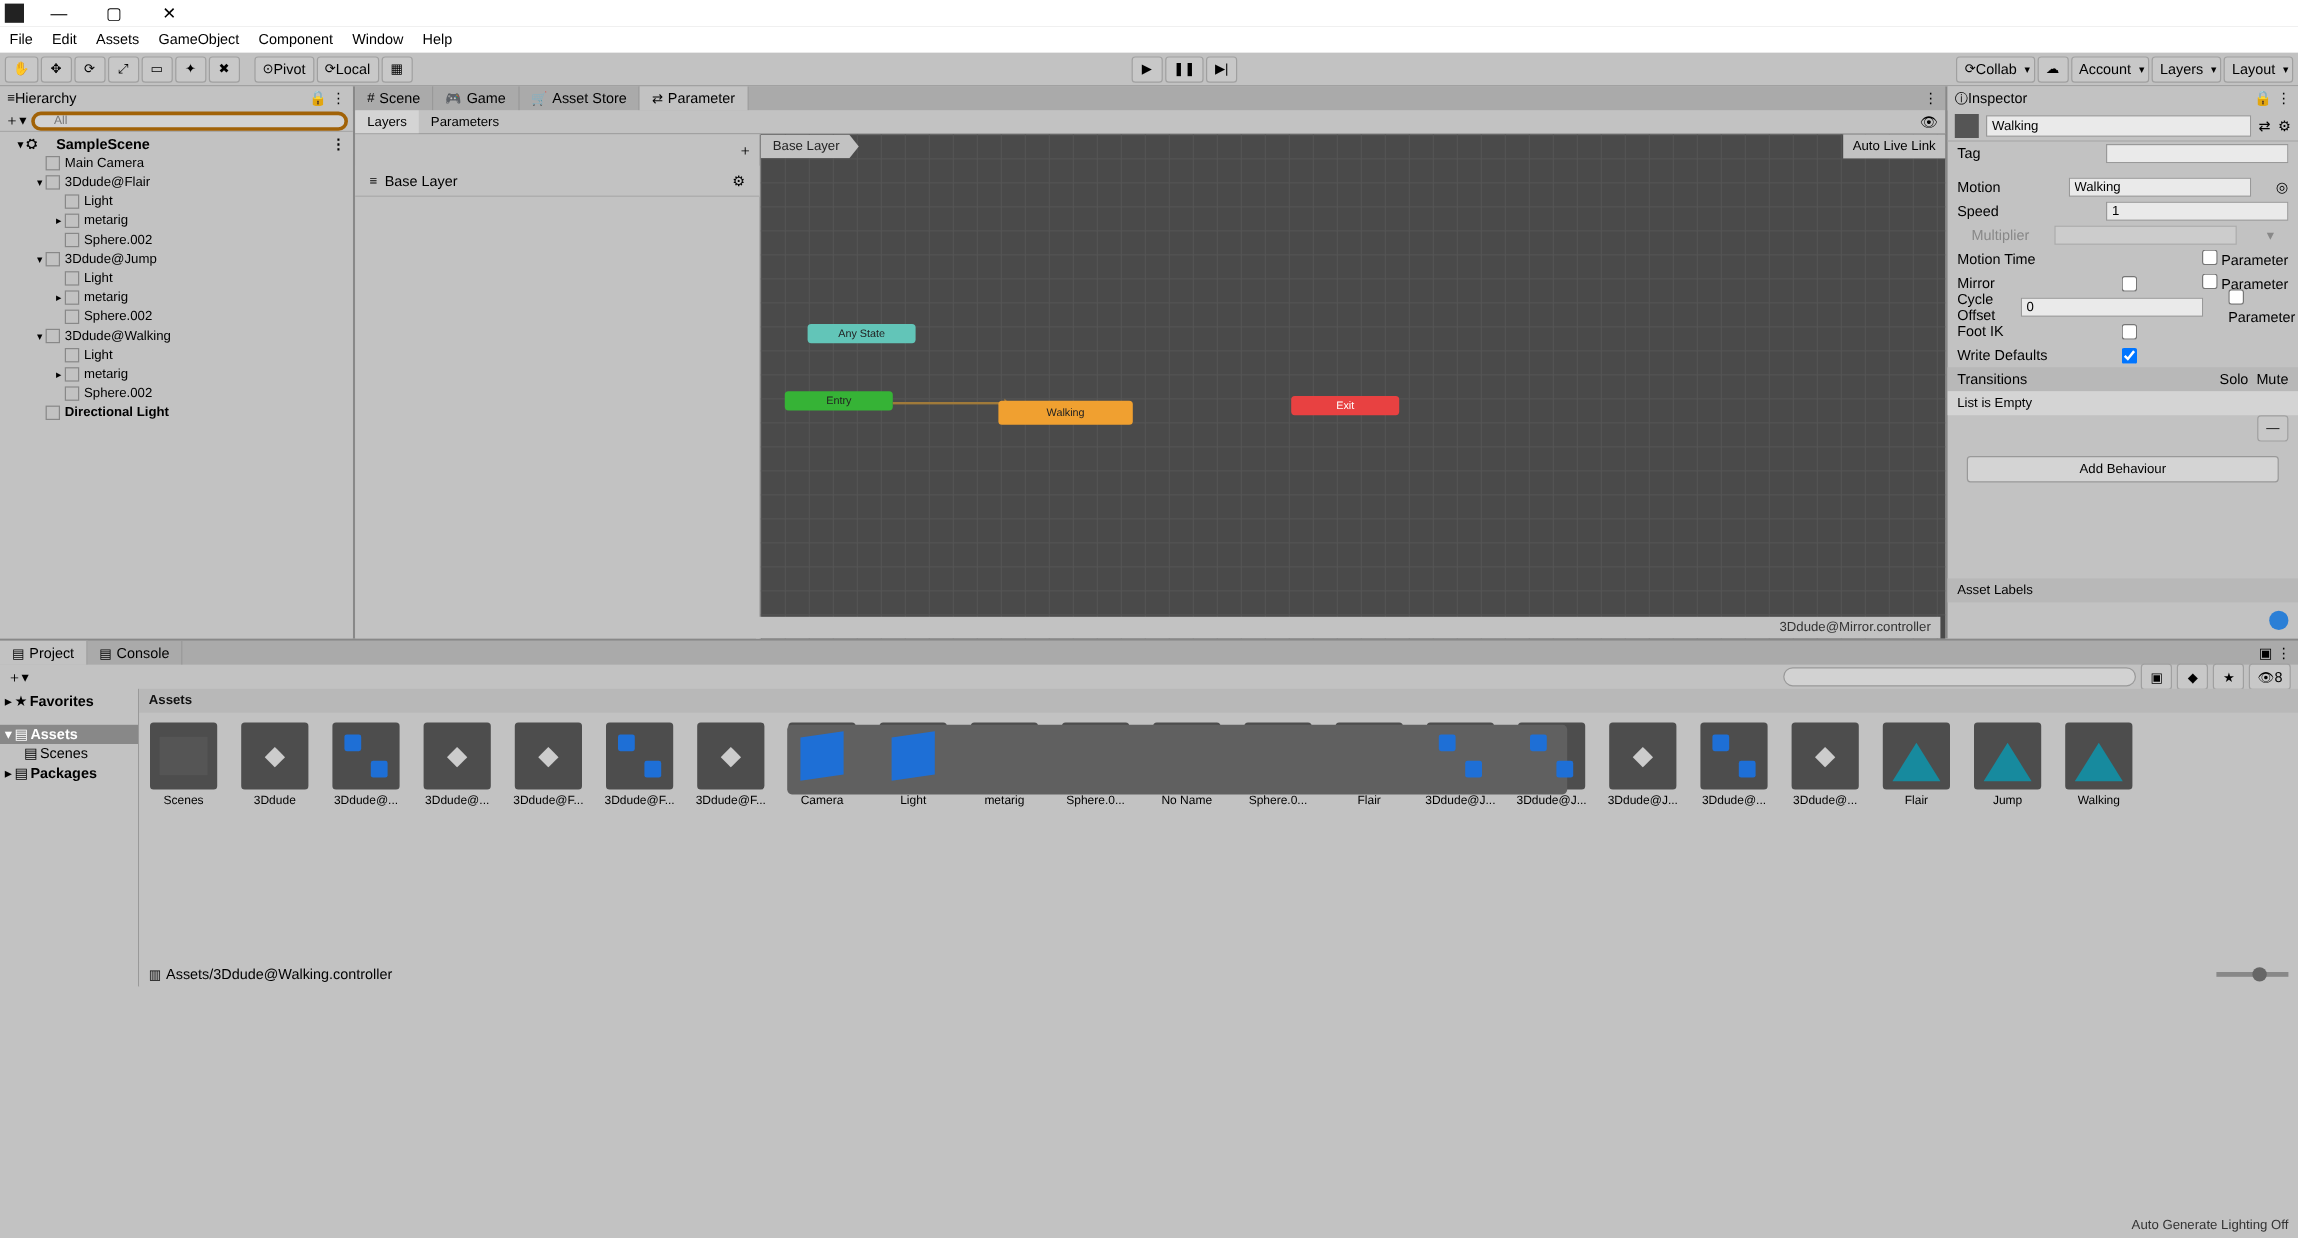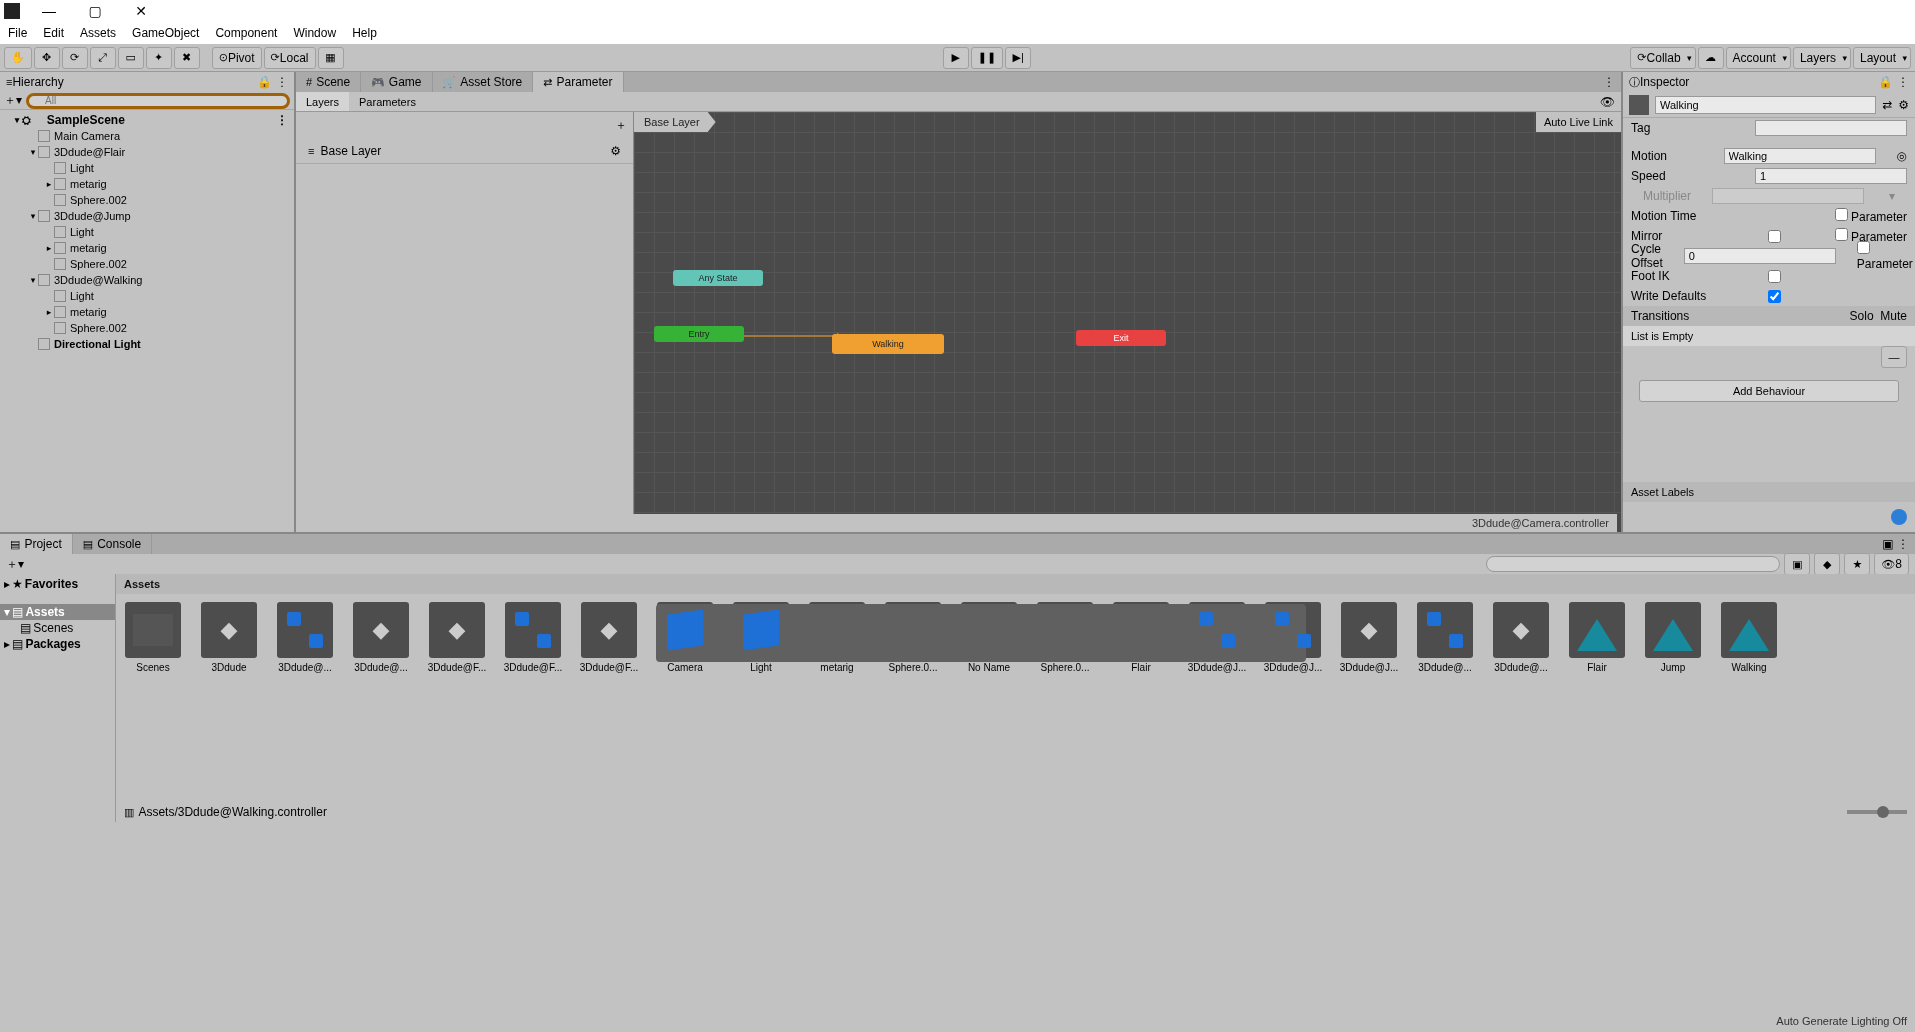--- a/index.html
+++ b/index.html
@@ -185,21 +185,21 @@
         <div class="layer-item">≡&nbsp;&nbsp;<span>Base Layer</span><span style="margin-left:auto">⚙</span></div>
       </div>
       <div class="graph">
         <div class="breadcrumb">Base Layer</div>
         <div class="autolive">Auto Live Link</div>
         <div class="node any">Any State</div>
         <div class="node entry">Entry</div>
         <div class="arrow"></div>
         <div class="node walking">Walking</div>
         <div class="node exit">Exit</div>
-        <div class="controller-name">3Ddude@Camera.controller</div>
+        <div class="controller-name">3Ddude@Mirror.controller</div>
       </div>
     </div>
   </div>
 
   <div class="inspector">
     <div class="panel-tab active">ⓘ <span>Inspector</span><span style="margin-left:auto">🔒 ⋮</span></div>
     <div class="insp-body">
       <div class="insp-hdr">
         <span style="width:20px;height:20px;background:#555;"></span>
         <input type="text" value="Walking" style="">

